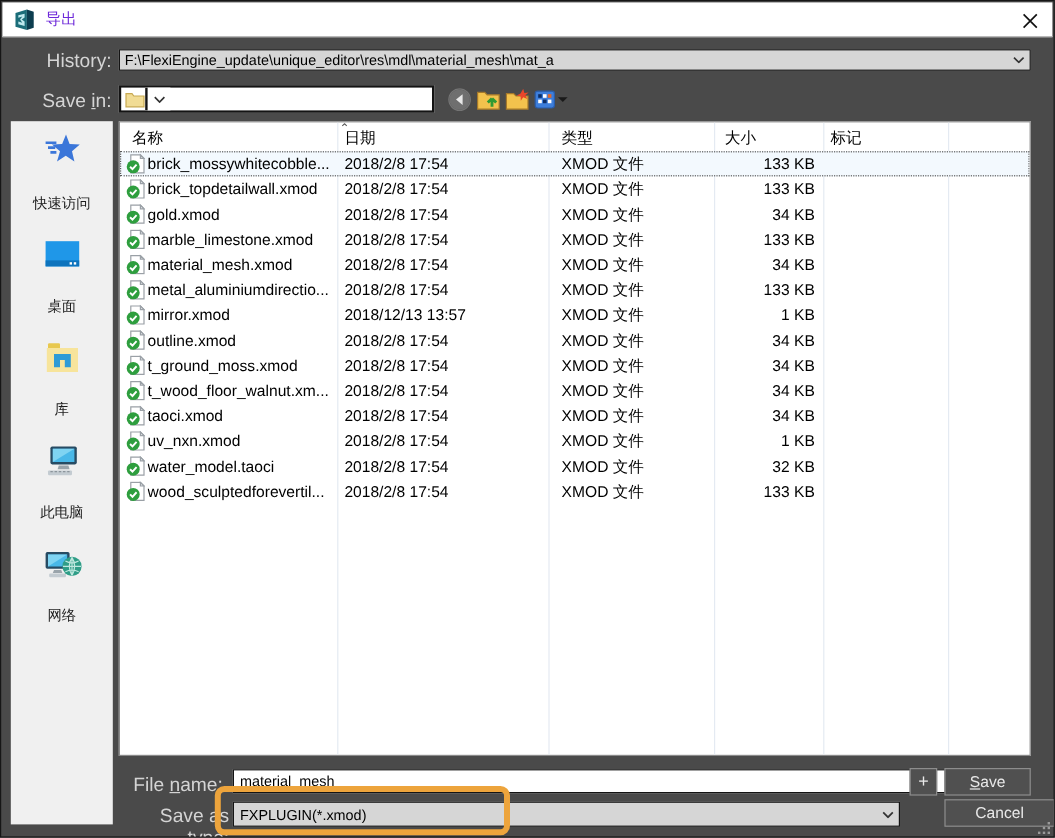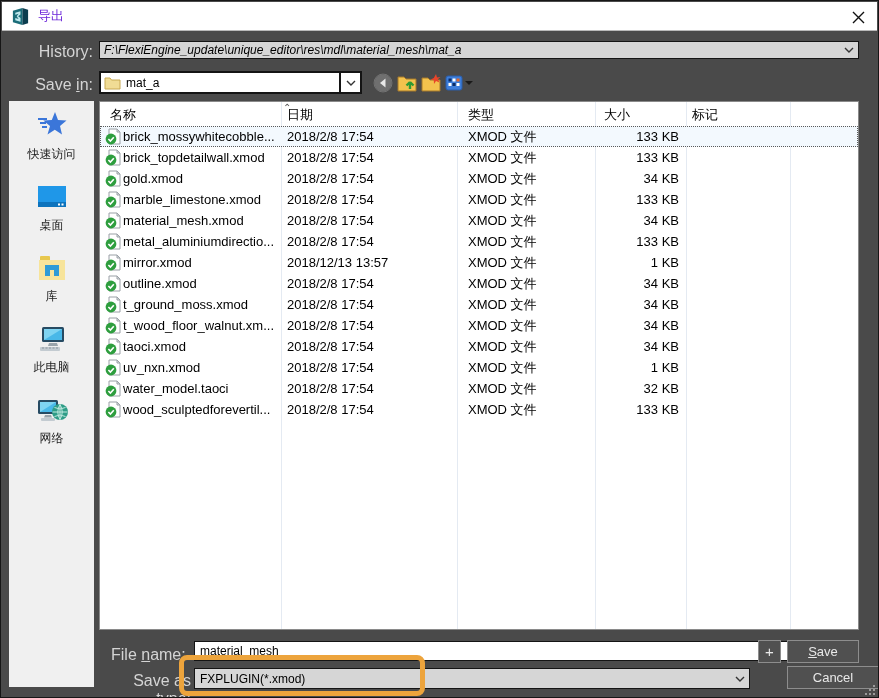--- a/index.html
+++ b/index.html
@@ -26,21 +26,21 @@
   .row-label {
     position:absolute; width:84px; text-align:right;
     font-size:16px; color:#d4d4d4;
   }
   .mn { text-decoration:underline; }
   .history-combo {
     position:absolute; left:98px; top:40px; width:760px; height:18px;
     background:#d6d6d6; border:1px solid #141414;
     display:flex; align-items:center; font-size:12px; color:#000;
   }
-  .history-combo .path { flex:1; padding-left:4px; white-space:nowrap; overflow:hidden;font-style:italic; }
+  .history-combo .path { flex:1; padding-left:4px; white-space:nowrap; overflow:hidden; }
   .chev { flex:0 0 18px; display:flex; align-items:center; justify-content:center; }
   .savein-combo {
     position:absolute; left:98px; top:70px; width:263px; height:23px;
     background:#ffffff; border:2px solid #141414;
     display:flex; align-items:center; font-size:12px; color:#000;
   }
   .savein-combo .fold { margin-left:3px; }
   .savein-combo .val { flex:1; padding-left:5px; }
   .savein-combo .dd {
     flex:0 0 21px; align-self:stretch; border-left:2px solid #141414;
@@ -48,21 +48,21 @@
   }
   .tb-icon { position:absolute; top:72px; width:20px; height:20px; cursor:default; }
   
   .sidebar {
     position:absolute; left:8px; top:100px; width:85px; height:586px;
     background:#f0f0f0; display:flex; flex-direction:column; align-items:center;
     padding-top:8px;
   }
   .side-item { width:100%; display:flex; flex-direction:column; align-items:center; margin-bottom:17px; cursor:default; }
   .side-item .s-icon { width:34px; height:34px; display:flex; align-items:center; justify-content:center; }
-  .side-item .s-label { margin-top:3px; font-size:12px; color:#1c1c1c; text-align:center; }
+  .side-item .s-label { margin-top:18px; font-size:12px; color:#1c1c1c; text-align:center; }
   
   .listpanel {
     position:absolute; left:98px; top:100px; width:760px; height:529px;
     background:#ffffff; border:1px solid #8a8a8a; overflow:hidden;
   }
   .col-line { position:absolute; top:0; bottom:0; width:1px; background:#e4eaf2; }
   .lp-header { position:absolute; left:0; top:0; right:0; height:24px; font-size:13px; color:#000; }
   .lp-header .hcell { position:absolute; top:4px; cursor:default; }
   .sort-caret { position:absolute; left:183px; top:0px; font-size:10px; color:#555; }
   .rows { position:absolute; left:0; top:24px; right:0; }
@@ -129,21 +129,20 @@
           <path d="M1 1 L5 5 L9 1" fill="none" stroke="#333" stroke-width="1.4"></path>
         </svg>
     </span>
   </div>
 
   <span class="row-label" style="left:8px; top:75px;"><span>Save </span><span class="mn">i</span><span>n:</span></span>
   <div class="savein-combo">
     <svg class="fold" width="17" height="14" viewBox="0 0 17 14">
       <path d="M1 2 h5 l1.5 2 H16 v9 H1 Z" fill="#f1dc95" stroke="#c8a952" stroke-width="1"></path>
     </svg>
-    <span class="val">mat_a</span>
     <span class="dd">
       <svg width="10" height="6" viewBox="0 0 10 6">
           <path d="M1 1 L5 5 L9 1" fill="none" stroke="#333" stroke-width="1.4"></path>
         </svg>
     </span>
   </div>
 
   <svg class="tb-icon" style="left:372px;" viewBox="0 0 20 20">
     <circle cx="10" cy="10" r="9" fill="#6f6f6f" stroke="#3c3c3c"></circle>
     <circle cx="10" cy="10" r="9" fill="none" stroke="#9a9a9a" stroke-width="1" opacity="0.6"></circle>

